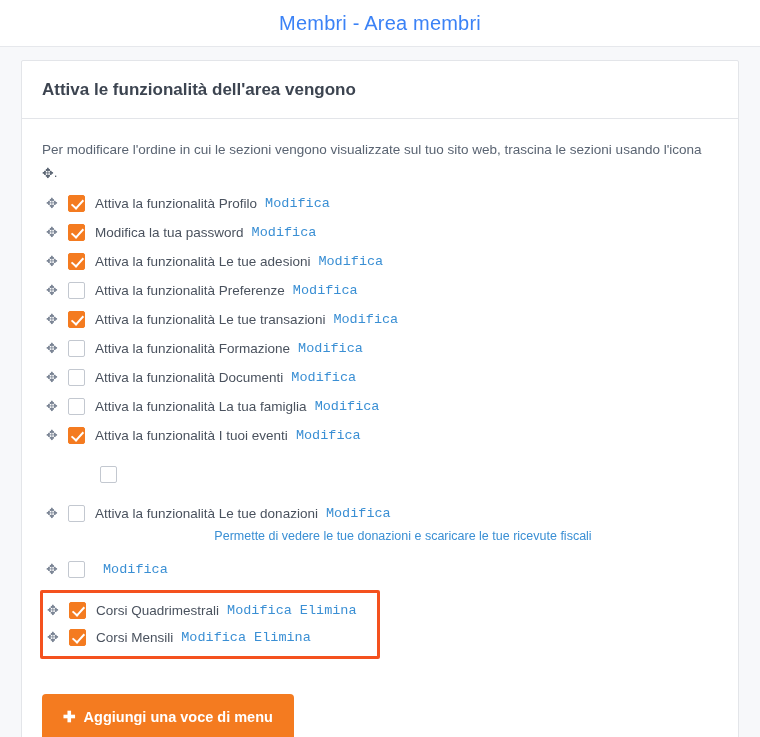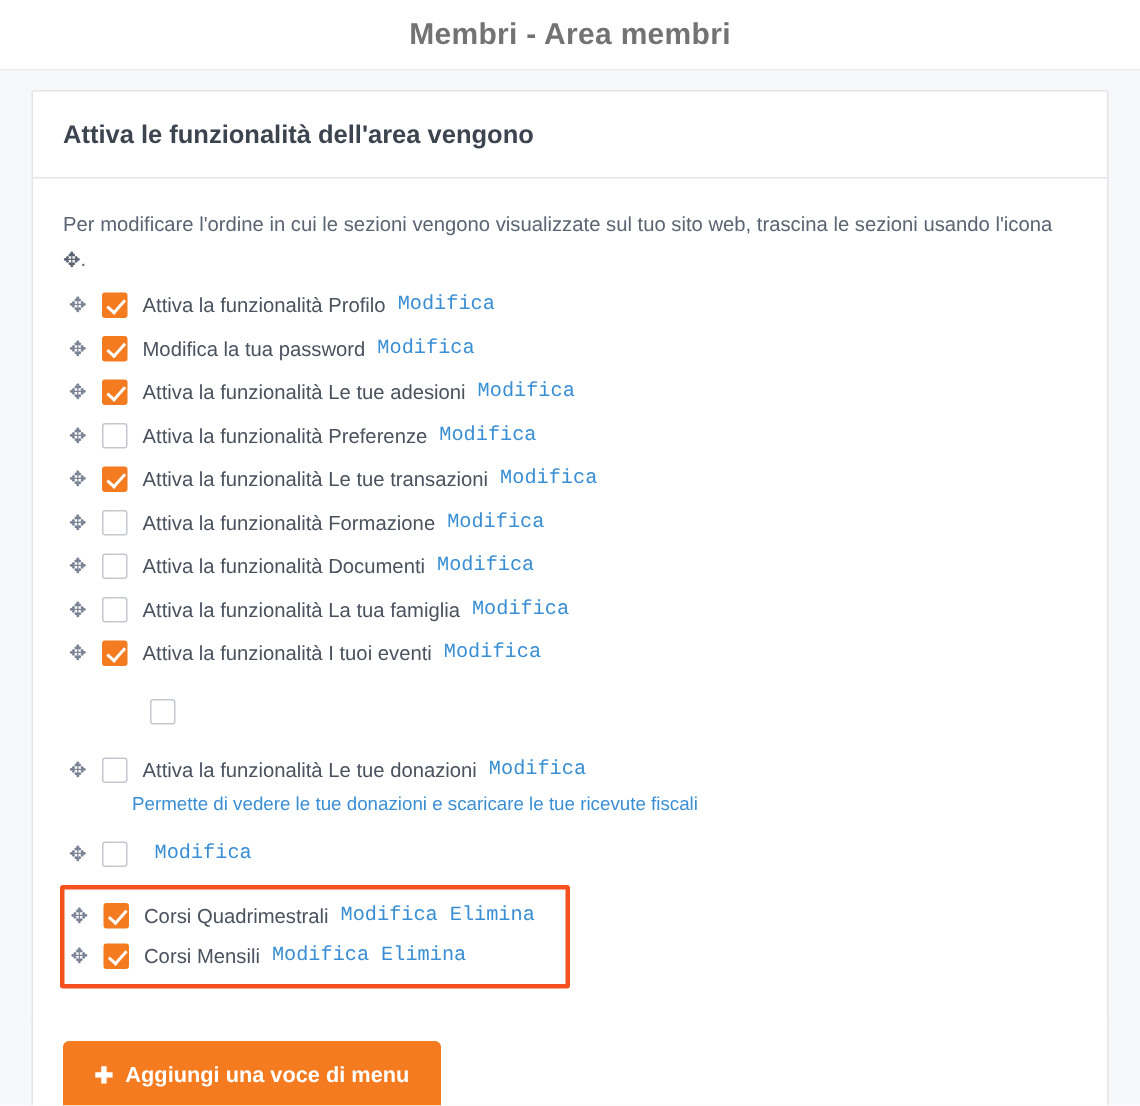--- a/index.html
+++ b/index.html
@@ -21,22 +21,22 @@
   .page-header {
     height: 47px;
     background: #ffffff;
     display: flex;
     align-items: center;
     justify-content: center;
     border-bottom: 1px solid #e6e8ec;
   }
   .page-header .title {
     font-size: 20px;
-    font-weight: bold;
-    color: #737373;
+    font-weight: normal;
+    color: #3b82f6;
     letter-spacing: 0.2px;
   }
   .content-wrap {
     padding: 13px 21px 0 21px;
     background: #f7f8fa;
     height: 690px;
   }
   .panel {
     background: #ffffff;
     border: 1px solid #e3e5e9;
@@ -131,20 +131,21 @@
     display: flex;
     align-items: center;
     height: 29px;
     margin: 10px 0 10px 56px;
   }
   .sub-row .row-label { color: #5a6472; }
   .note {
     font-size: 12.5px;
     color: #3a8fd4;
     margin: 1px 0 12px 44px;
+    text-align: center;
   }
   .highlight-box {
     border: 3px solid #f4511e;
     border-radius: 2px;
     padding: 4px 6px 5px 2px;
     margin: 6px 0 0 -4px;
     width: 340px;
   }
   .highlight-box .row { height: 27px; }
   .add-btn {

